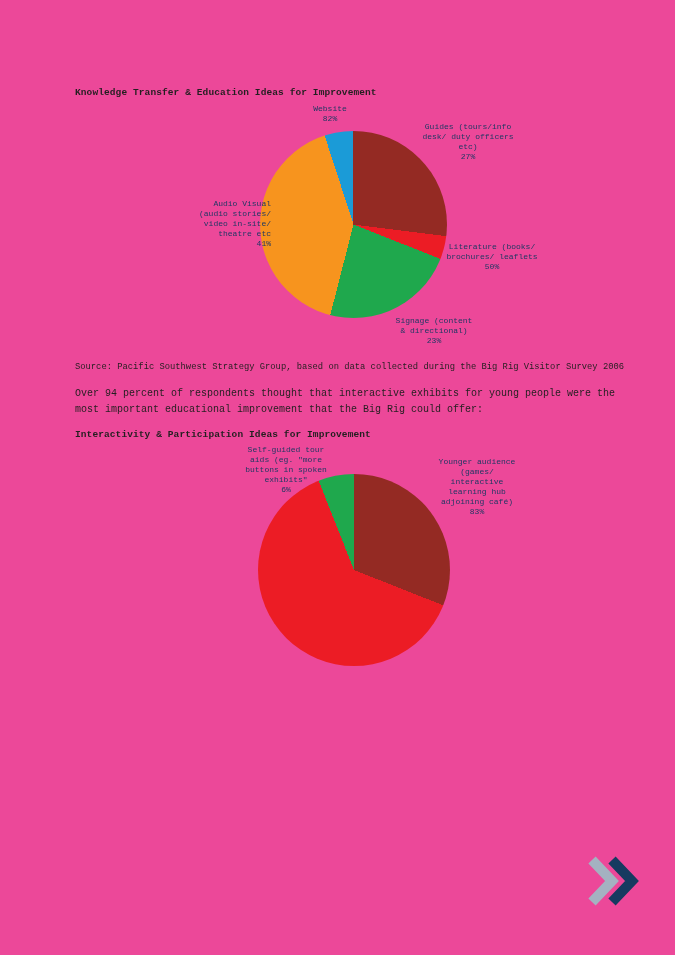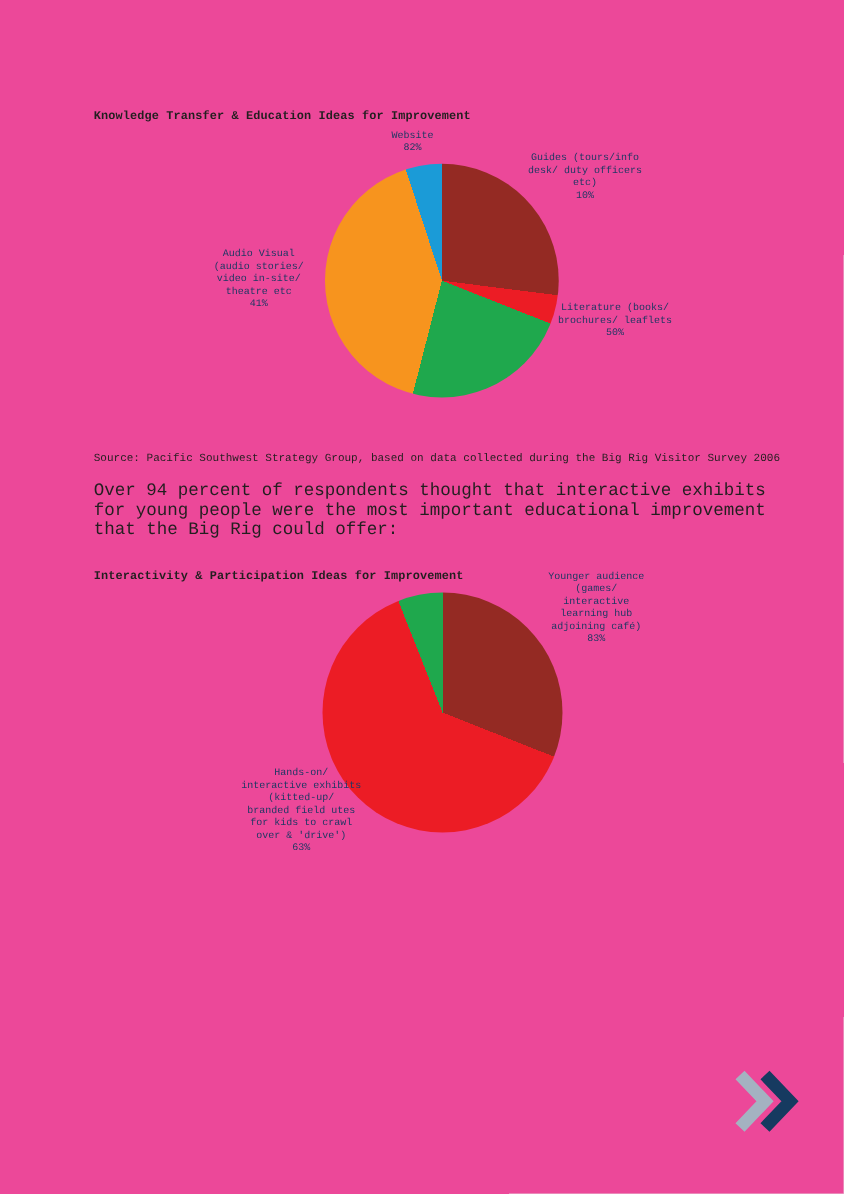--- a/index.html
+++ b/index.html
@@ -10,45 +10,45 @@
     margin:0 auto;
     font-family:Liberation Mono, monospace;
     overflow:hidden;
   }
   .chart-title{
     position:absolute;left:75px;
     font-size:9.5px;font-weight:700;color:#231f20;
     letter-spacing:0.1px;
   }
   .t1{top:87px;}
-  .t2{top:455px;}
+  .t2{top:429px;}
   .source{
     position:absolute;left:75px;
     font-size:8.8px;font-weight:500;color:#231f20;
   }
   .s1{top:362px;}
   .paragraph{
     position:absolute;left:75px;top:386px;width:558px;
-    font-size:14px;line-height:15.5px;font-weight:500;color:#231f20;
+    font-size:10px;line-height:15.5px;font-weight:500;color:#231f20;
   }
   .pie{
     position:absolute;border-radius:50%;
   }
   .p1{left:260px;top:131px;width:187px;height:187px;}
   .p2{left:258px;top:474px;width:192px;height:192px;}
   .pie-label{
     position:absolute;
     font-size:8px;line-height:10px;
     color:#1f3864;text-align:center;white-space:pre-line;
   }
   .l-website{left:286px;top:104px;width:88px;}
   .l-guides{left:412px;top:122px;width:112px;}
   .l-literature{left:432px;top:242px;width:120px;}
   .l-signage{left:379px;top:316px;width:110px;}
-  .l-audiovisual{left:157px;top:199px;width:100px;}
+  .l-audiovisual{left:171px;top:199px;width:100px;text-align:right;}
   .l-selfguided{left:226px;top:445px;width:120px;}
   .l-younger{left:422px;top:457px;width:110px;}
   .l-handson{left:185px;top:614px;width:112px;}
   .chevrons{
     position:absolute;left:586px;top:855px;width:62px;height:54px;
   }
 </style>
 </head>
 <body>
 
@@ -56,50 +56,51 @@
 
   <div class="chart-title t1">Knowledge Transfer &amp; Education Ideas for Improvement</div>
 
   <div class="pie p1" style="background: conic-gradient(rgb(148, 42, 35) 0deg, rgb(148, 42, 35) 97.2deg, rgb(236, 28, 37) 97.2deg, rgb(236, 28, 37) 111.6deg, rgb(31, 168, 77) 111.6deg, rgb(31, 168, 77) 194.4deg, rgb(247, 148, 30) 194.4deg, rgb(247, 148, 30) 342deg, rgb(27, 155, 215) 342deg, rgb(27, 155, 215) 360deg);"></div>
 
   <div class="pie-label l-website">Website
 82%</div>
   <div class="pie-label l-guides">Guides (tours/info
 desk/ duty officers
 etc)
-10%</div>
+27%</div>
   <div class="pie-label l-literature">Literature (books/
 brochures/ leaflets
 50%</div>
+  <div class="pie-label l-signage">Signage (content
+&amp; directional)
+23%</div>
   <div class="pie-label l-audiovisual">Audio Visual
 (audio stories/
 video in-site/
 theatre etc
 41%</div>
 
   <div class="source s1">Source: Pacific Southwest Strategy Group, based on data collected during the Big Rig Visitor Survey 2006</div>
 
   <div class="paragraph">Over 94 percent of respondents thought that interactive exhibits for young people were the most important educational improvement that the Big Rig could offer:</div>
 
   <div class="chart-title t2">Interactivity &amp; Participation Ideas for Improvement</div>
 
   <div class="pie p2" style="background: conic-gradient(rgb(148, 42, 35) 0deg, rgb(148, 42, 35) 111.6deg, rgb(236, 28, 37) 111.6deg, rgb(236, 28, 37) 338.4deg, rgb(31, 168, 77) 338.4deg, rgb(31, 168, 77) 360deg);"></div>
 
+  <div class="pie-label l-selfguided">Self-guided tour
+aids (eg. "more
+buttons in spoken
+exhibits"
+6%</div>
   <div class="pie-label l-younger">Younger audience
 (games/
 interactive
 learning hub
 adjoining café)
 83%</div>
-  <div class="pie-label l-handson">Hands-on/
-interactive exhibits
-(kitted-up/
-branded field utes
-for kids to crawl
-over  &amp; 'drive')
-63%</div>
 
   <svg class="chevrons" viewBox="0 0 62 54" xmlns="http://www.w3.org/2000/svg">
     <polyline points="6,5 26,26 6,47" fill="none" stroke="#a4b2c1" stroke-width="10" stroke-linecap="butt" stroke-linejoin="miter"></polyline>
     <polyline points="26,5 46,26 26,47" fill="none" stroke="#163a60" stroke-width="10" stroke-linecap="butt" stroke-linejoin="miter"></polyline>
   </svg>
 
 </div>
 
 </body></html>

